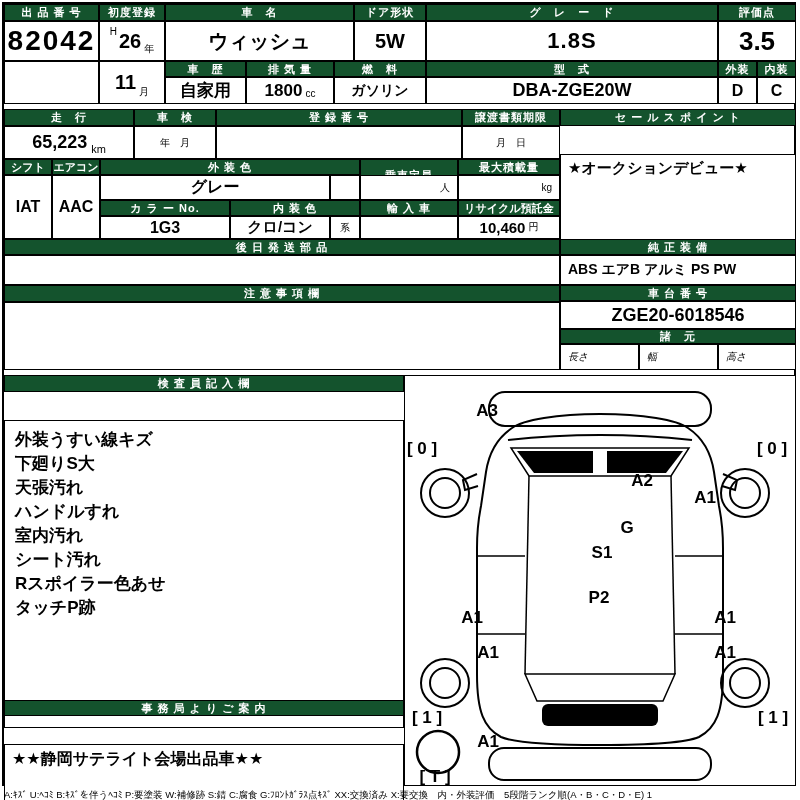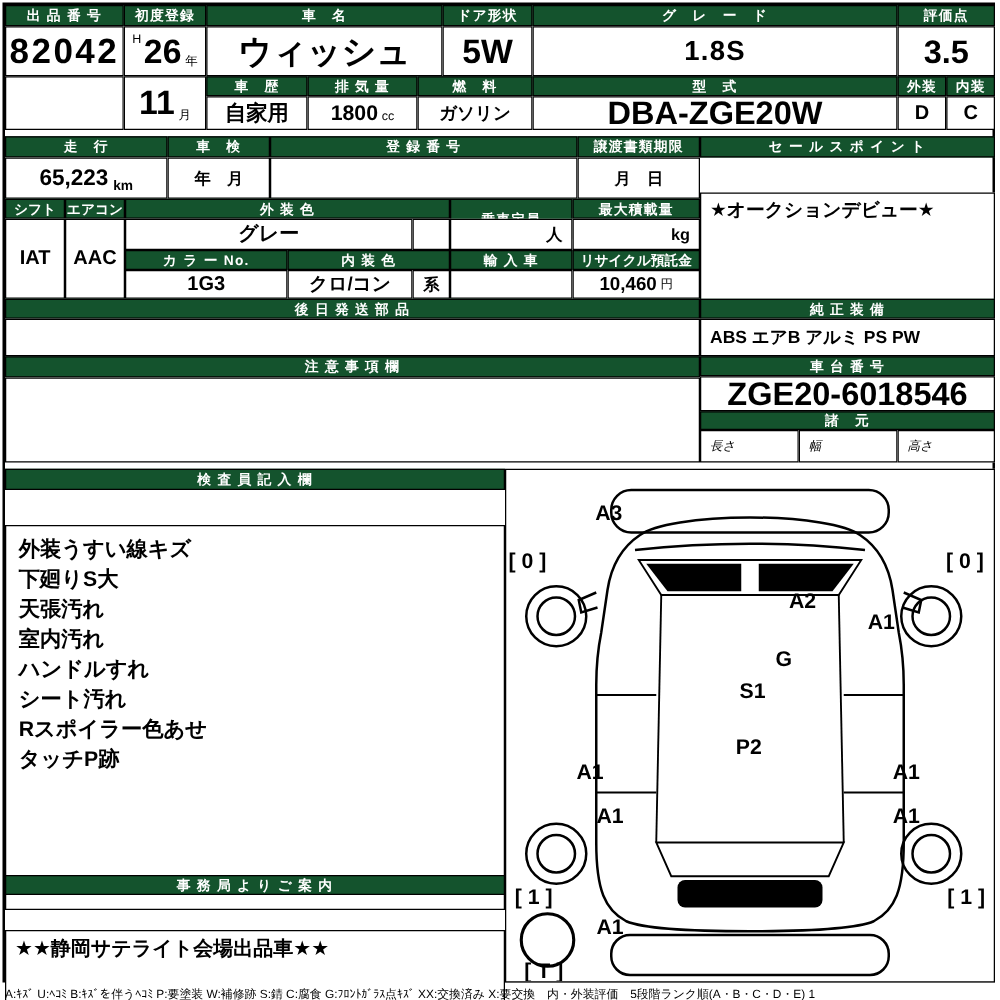--- a/index.html
+++ b/index.html
@@ -6,35 +6,35 @@
   body{width:800px;height:800px;position:relative;background:#fff;color:#000;
        font-family:"Liberation Sans","DejaVu Sans",sans-serif;overflow:hidden;}
   .frame{position:absolute;left:2px;top:2px;width:794px;height:784px;border:2px solid #000;box-sizing:border-box;pointer-events:none;}
   .cell{position:absolute;border:1px solid #000;background:#fff;box-sizing:border-box;
         display:flex;align-items:center;justify-content:center;overflow:hidden;white-space:nowrap;}
   .hdr{background:#14532d;color:#fff;font-size:11px;font-weight:700;letter-spacing:1px;}
   .val{font-weight:700;}
   .fs28{font-size:28px;letter-spacing:2px;}
   .fs26{font-size:26px;}
   .fs22{font-size:22px;letter-spacing:1px;}
-  .fs20{font-size:27px;}
-  .fs19{font-size:26px;}
+  .fs20{font-size:20px;}
+  .fs19{font-size:18px;}
   .fs18{font-size:18px;}
   .fs17{font-size:17px;}
   .fs16{font-size:16px;}
   .fs15{font-size:15px;}
   .fs14{font-size:14px;}
-  .fs11{font-size:13px;font-weight:700;}
+  .fs11{font-size:10px;font-weight:400;}
   .fs10{font-size:10px;font-weight:400;font-style:italic;}
   .left{justify-content:flex-start;}
   .right{justify-content:flex-end;}
   .topalign{align-items:flex-start;margin-top:28px;}
   .pad{padding:4px 7px;}
   .unit{font-size:10px;font-weight:400;margin-left:3px;align-self:flex-end;padding-bottom:4px;}
-  .unit2{font-size:11px;font-weight:700;margin-left:4px;align-self:flex-end;padding-bottom:3px;}
+  .unit2{font-size:11px;font-weight:400;margin-left:4px;align-self:flex-end;padding-bottom:3px;}
   .era{font-size:10px;font-weight:400;align-self:flex-start;padding-top:4px;margin-right:2px;}
   .noteslist{display:block;padding:7px 10px;font-size:17px;font-weight:700;line-height:24px;}
   .legend{position:absolute;left:4px;top:789px;width:792px;font-size:9.5px;white-space:nowrap;overflow:hidden;}
   svg text.dmg{font-size:17px;font-weight:700;fill:#000;text-anchor:middle;
                font-family:"Liberation Sans","DejaVu Sans",sans-serif;}
 </style>
 </head>
 <body>
 
 <div>
@@ -134,22 +134,22 @@
   <div class="cell hdr" style="left:560px;top:329px;width:236px;height:15px">諸　元</div>
   <div class="cell fs10 left pad" style="left:560px;top:344px;width:79px;height:26px">長さ</div>
   <div class="cell fs10 left pad" style="left:639px;top:344px;width:79px;height:26px">幅</div>
   <div class="cell fs10 left pad" style="left:718px;top:344px;width:78px;height:26px">高さ</div>
 
   <div class="cell hdr" style="left:4px;top:375px;width:400px;height:17px">検 査 員 記 入 欄</div>
   <div class="cell noteslist topalign left" style="left:4px;top:392px;width:400px;height:308px">
     <div>外装うすい線キズ</div>
     <div>下廻りS大</div>
     <div>天張汚れ</div>
+    <div>ハンドルすれ</div>
     <div>室内汚れ</div>
-    <div>ハンドルすれ</div>
     <div>シート汚れ</div>
     <div>Rスポイラー色あせ</div>
     <div>タッチP跡</div>
   </div>
 
   <div class="cell hdr" style="left:4px;top:700px;width:400px;height:16px">事 務 局 よ り ご 案 内</div>
   <div class="cell val fs16 left topalign pad" style="left:4px;top:716px;width:400px;height:70px">★★静岡サテライト会場出品車★★</div>
 
   <div class="cell" style="left:404px;top:375px;width:392px;height:411px">
     <svg width="390" height="409" viewBox="0 0 390 409">

